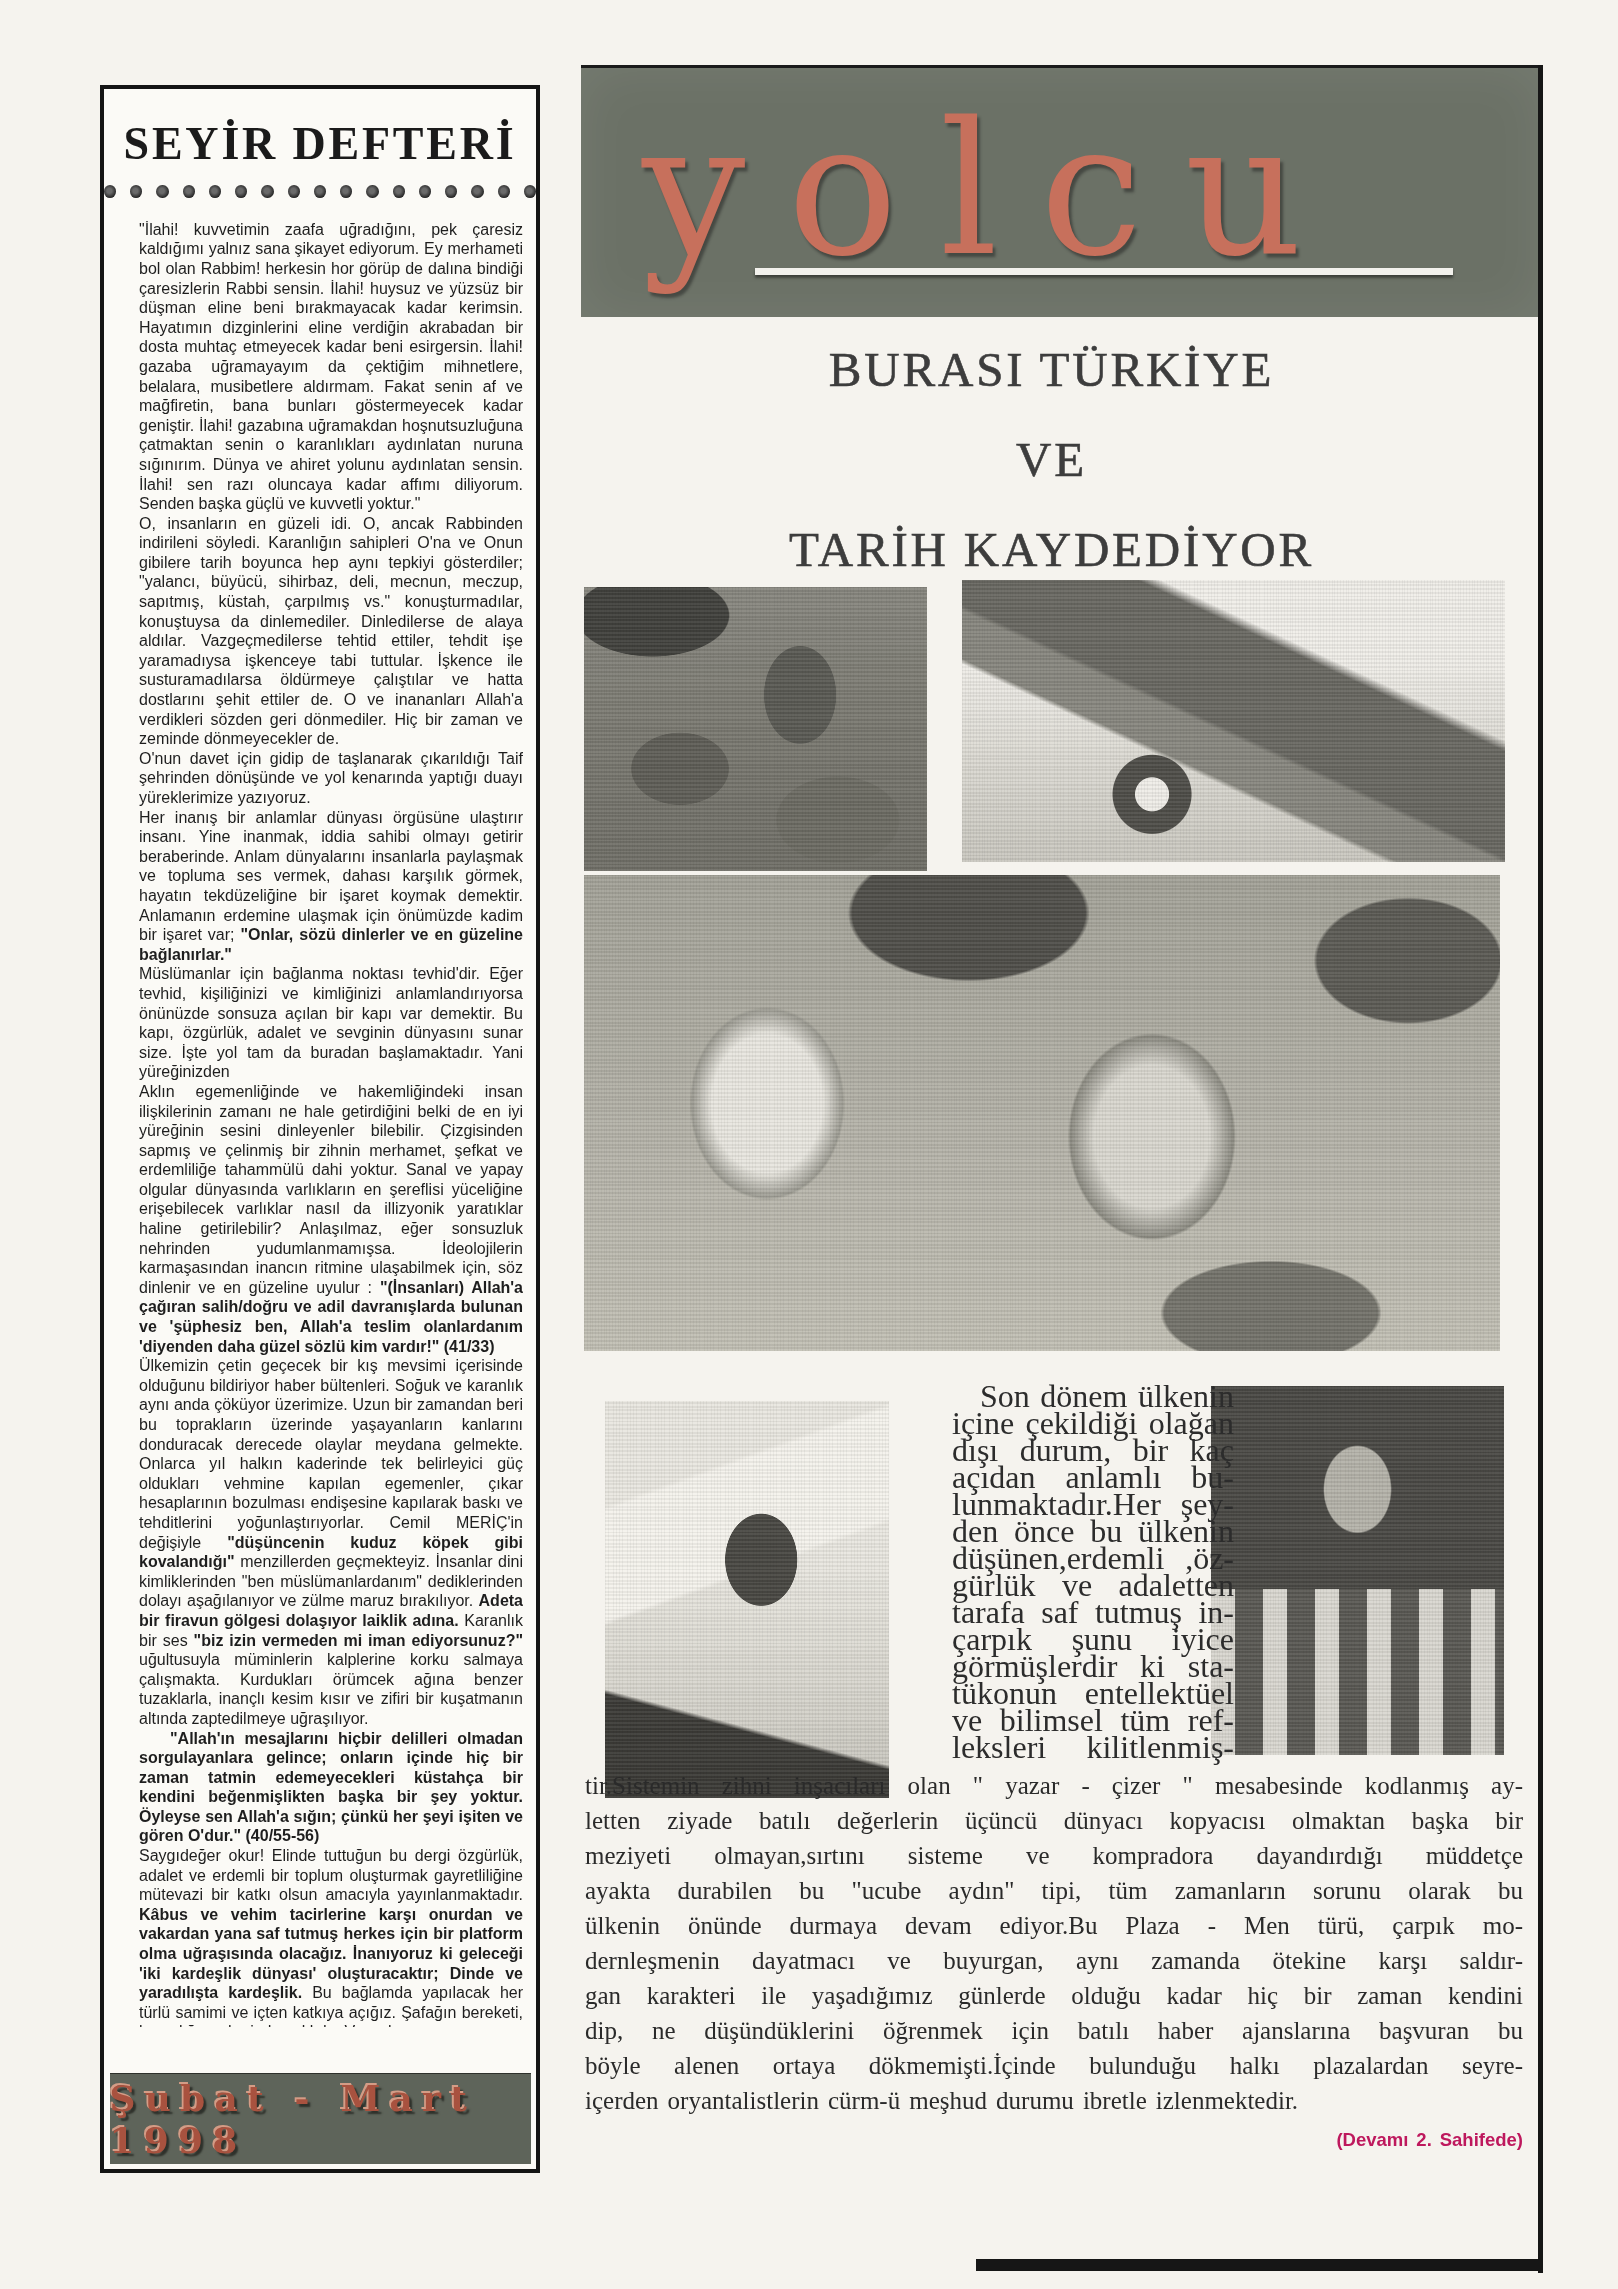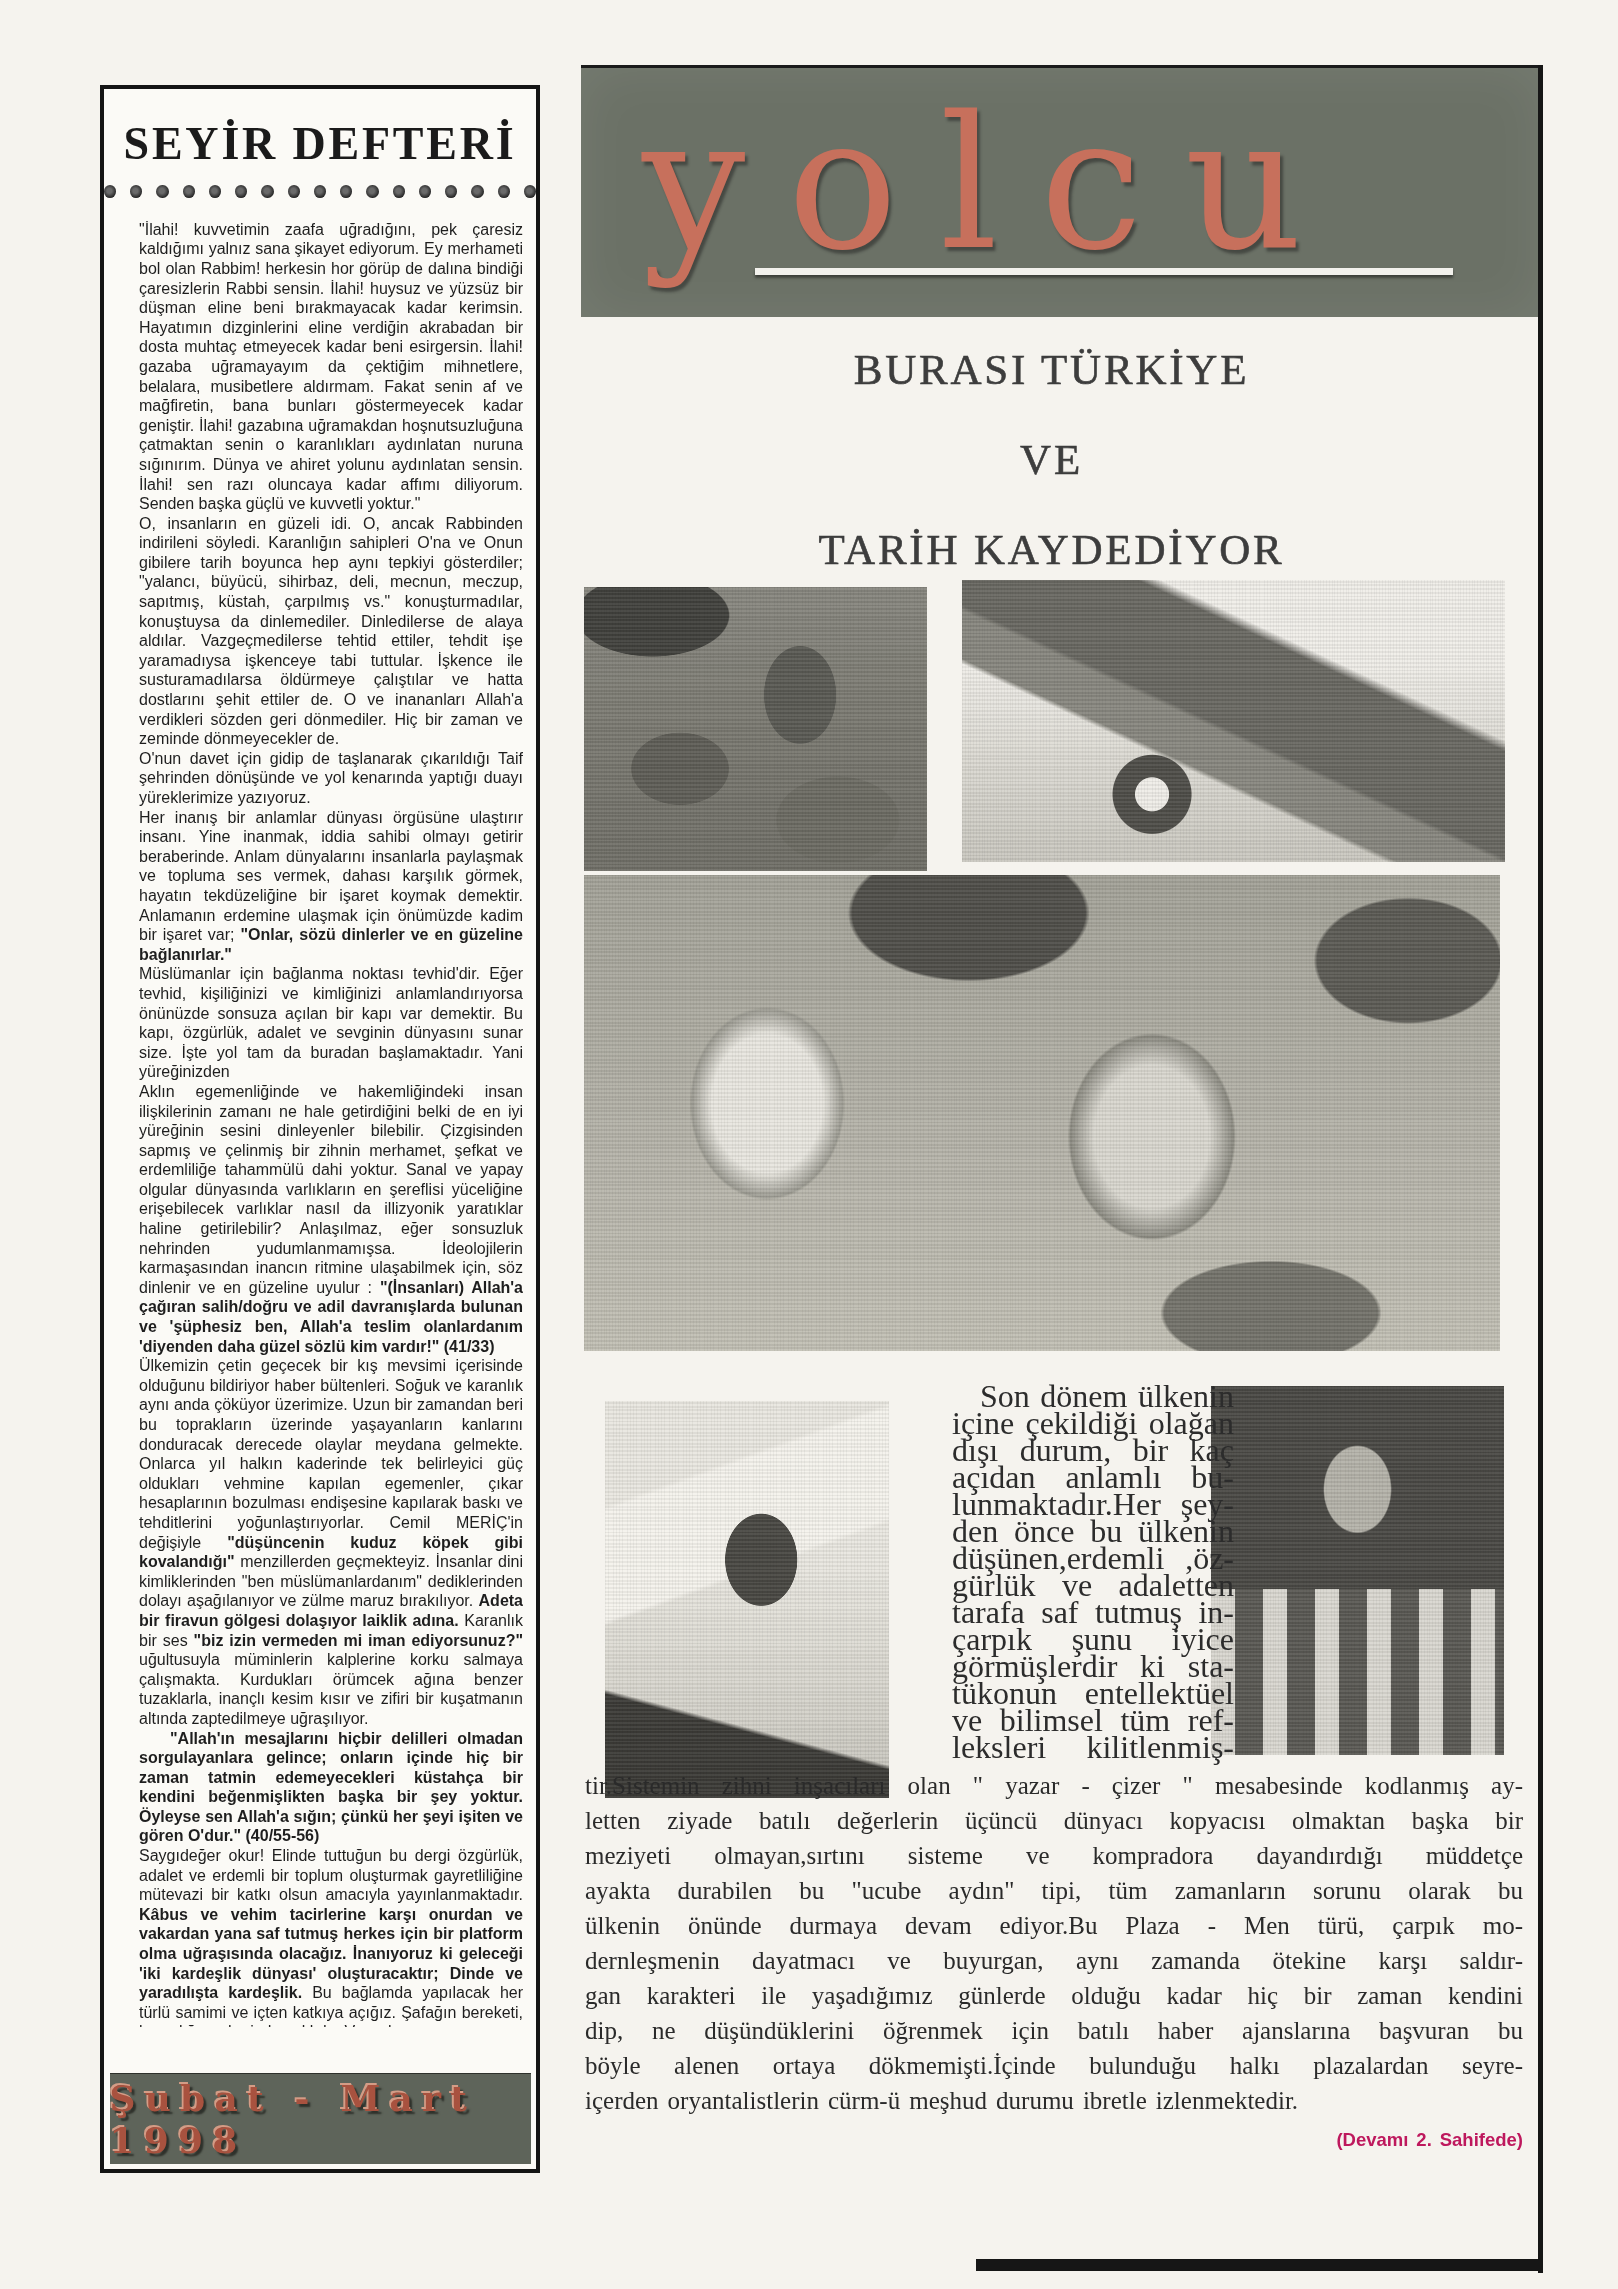--- a/index.html
+++ b/index.html
@@ -21,29 +21,29 @@
   .para.indent{text-indent:31px;}
   .seg-b{font-weight:bold;}
   .issue-band{position:absolute;left:5.5px;right:5.5px;bottom:5.5px;height:90px;background:#5e645a;
               display:flex;align-items:center;justify-content:center;border-top:1.8px solid #2e312b;}
   .issue-label{font-family:"DejaVu Serif",serif;font-weight:bold;font-size:36px;letter-spacing:9.2px;
                color:#a8523f;text-shadow:-1.8px -1.8px 0 #d49c86, 2.8px 2.8px 1.8px #2e312b;}
 
   
   .masthead{position:absolute;left:581px;top:65px;width:960px;height:249px;background:#6b7166;
             border-top:3.7px solid #1a1a1a;box-shadow:inset 0 0 55px rgba(255,255,255,.08);}
-  .masthead-title{position:absolute;left:61px;top:10px;font-family:"DejaVu Serif",serif;
+  .masthead-title{position:absolute;left:61px;top:16px;font-family:"DejaVu Serif",serif;
                   font-size:183px;line-height:212px;letter-spacing:42px;color:#c7705c;
                   text-shadow:2.8px 3.7px 2.8px rgba(25,25,25,.45);text-align:right;}
   .masthead-underline{position:absolute;left:174px;bottom:42px;width:698px;height:7.4px;
                       background:#f2f1ec;box-shadow:0 2.8px 2.8px rgba(0,0,0,.45);}
 
   
   .headline{position:absolute;left:581px;top:325px;width:941px;text-align:center;
-            font-family:"Liberation Serif",serif;font-size:43px;line-height:90px;color:#3d3d3d;
+            font-family:"Liberation Serif",serif;font-size:49px;line-height:90px;color:#3d3d3d;
             letter-spacing:2.8px;-webkit-text-stroke:0.6px #3d3d3d;}
 
   
   .photo{position:absolute;}
   .grain::after{content:"";position:absolute;inset:0;
     background:repeating-linear-gradient(0deg, rgba(255,255,255,.06) 0 1.8px, rgba(0,0,0,.05) 1.8px 3.7px),
                repeating-linear-gradient(90deg, rgba(0,0,0,.045) 0 0.9px, rgba(0,0,0,0) 0.9px 2.8px);}
   #photo-meeting{left:584px;top:587px;width:343px;height:284px;background:
      radial-gradient(ellipse 138px 74px at 20% 10%, #41413d 0 55%, rgba(0,0,0,0) 56%),
      radial-gradient(ellipse 65px 88px at 63% 38%, #5a5a54 0 55%, rgba(0,0,0,0) 56%),

